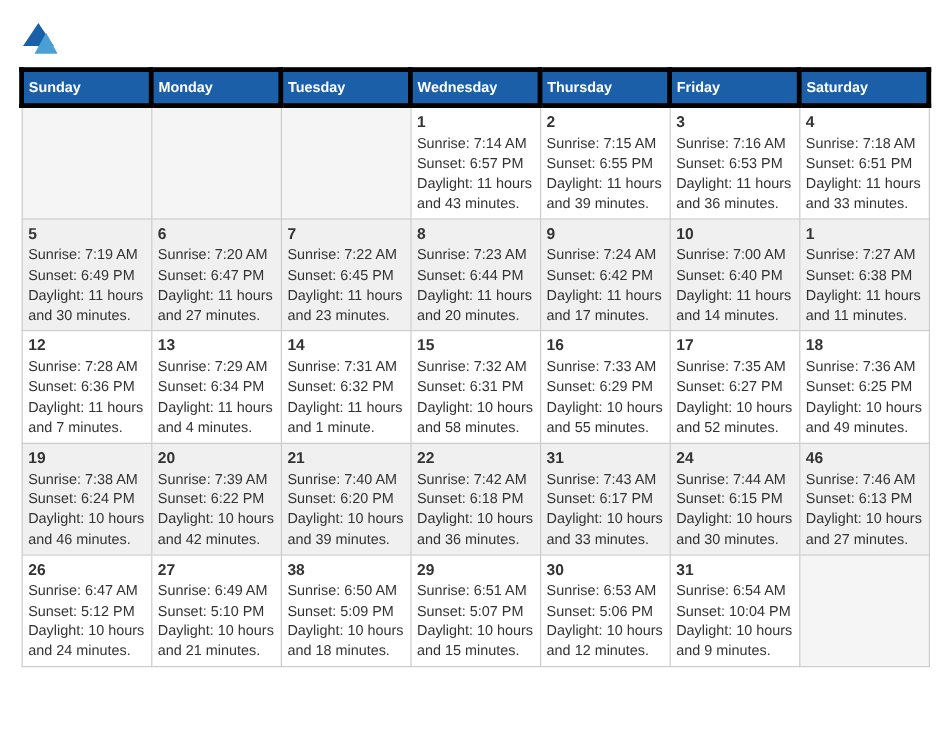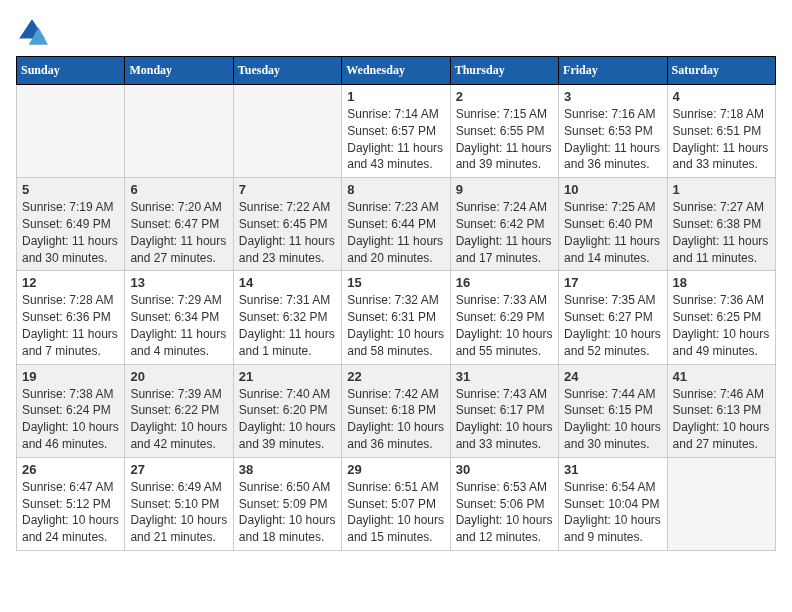--- a/index.html
+++ b/index.html
@@ -51,22 +51,21 @@
       border-collapse: collapse;
       border: 1px solid #ccc;
     }
     .calendar th {
       background: #1a5fa8;
       color: #fff;
       font-size: 12px;
       font-weight: bold;
       padding: 6px 4px;
       text-align: left;
-      border: 1px solid #000000;
-      font-family: Liberation Serif, serif;
+      border: 4px solid #000000;
     }
     .calendar td {
       vertical-align: top;
       border: 1px solid #ccc;
       padding: 4px 5px;
       width: 108px;
       min-height: 90px;
       font-size: 10.5px;
       color: #333;
       background: #fff;
@@ -177,21 +176,21 @@
 Daylight: 11 hours and 20 minutes.</div>
         </td>
         <td>
           <span class="day-number">9</span>
           <div class="day-info">Sunrise: 7:24 AM
 Sunset: 6:42 PM
 Daylight: 11 hours and 17 minutes.</div>
         </td>
         <td>
           <span class="day-number">10</span>
-          <div class="day-info">Sunrise: 7:25 AM
+          <div class="day-info">Sunrise: 7:00 AM
 Sunset: 6:40 PM
 Daylight: 11 hours and 14 minutes.</div>
         </td>
         <td>
           <span class="day-number">1</span>
           <div class="day-info">Sunrise: 7:27 AM
 Sunset: 6:38 PM
 Daylight: 11 hours and 11 minutes.</div>
         </td>
       </tr>
@@ -270,21 +269,21 @@
 Sunset: 6:17 PM
 Daylight: 10 hours and 33 minutes.</div>
         </td>
         <td>
           <span class="day-number">24</span>
           <div class="day-info">Sunrise: 7:44 AM
 Sunset: 6:15 PM
 Daylight: 10 hours and 30 minutes.</div>
         </td>
         <td>
-          <span class="day-number">41</span>
+          <span class="day-number">46</span>
           <div class="day-info">Sunrise: 7:46 AM
 Sunset: 6:13 PM
 Daylight: 10 hours and 27 minutes.</div>
         </td>
       </tr>
       <tr>
         <td>
           <span class="day-number">26</span>
           <div class="day-info">Sunrise: 6:47 AM
 Sunset: 5:12 PM

